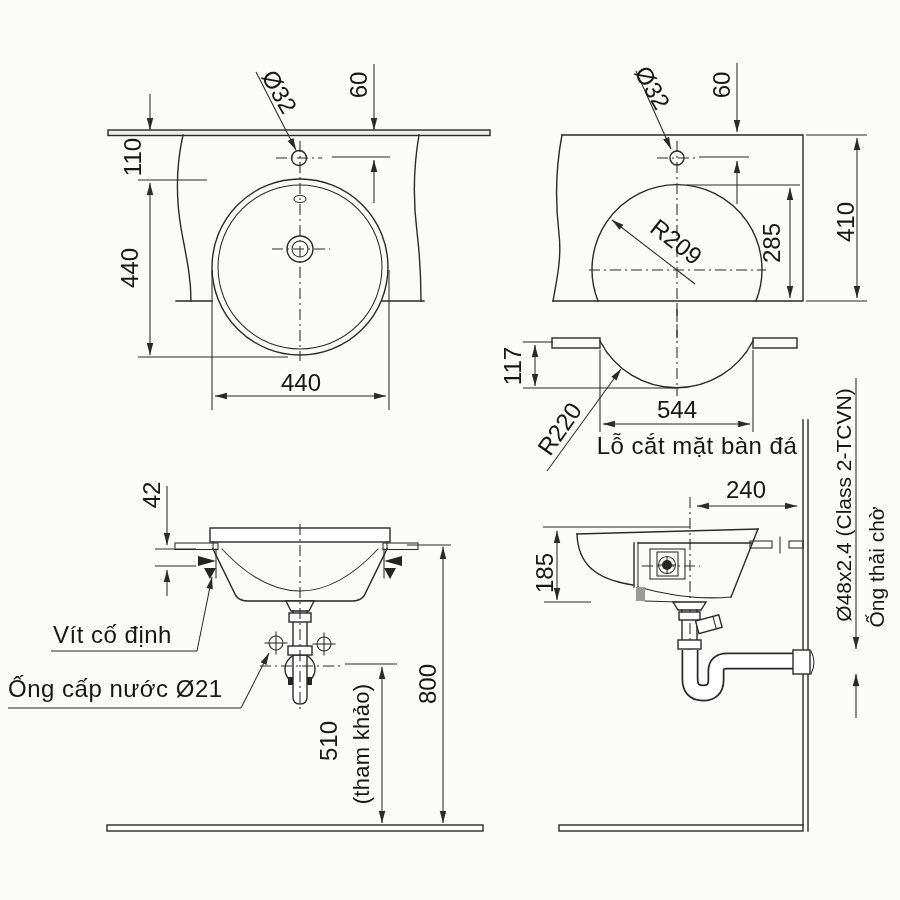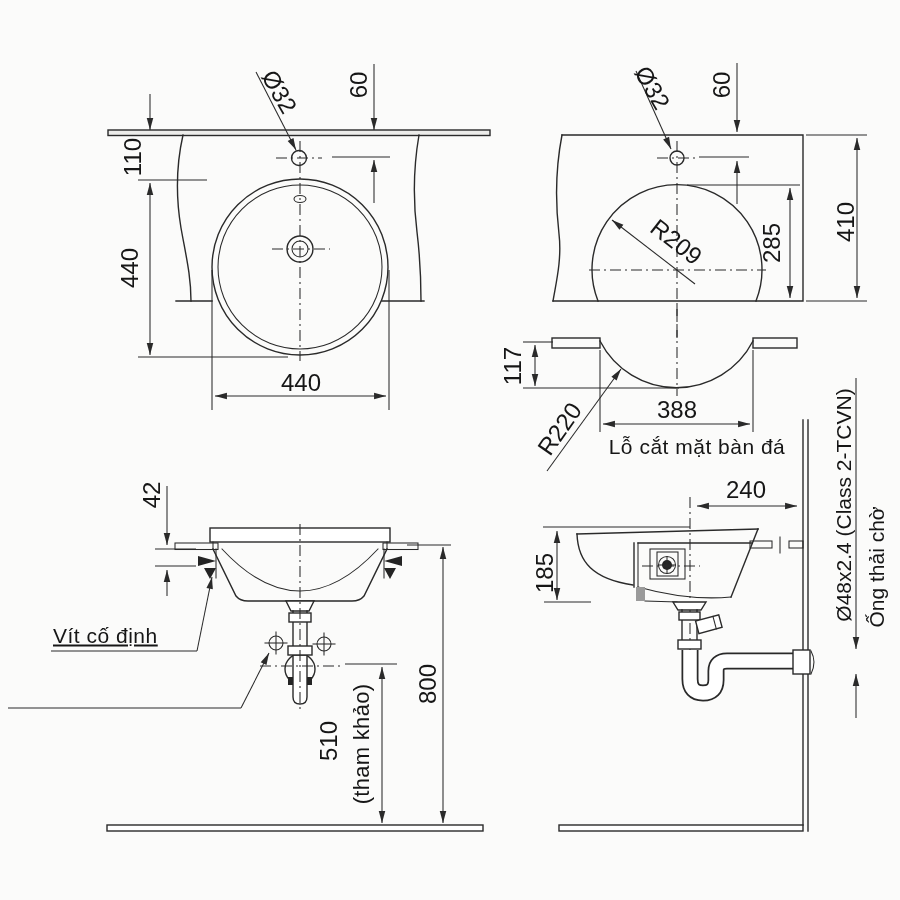--- a/index.html
+++ b/index.html
@@ -9,21 +9,21 @@
   
   .s{stroke:#2a2a2a;stroke-width:1.4;fill:none;stroke-linecap:square;}
   .sf{stroke:#2a2a2a;stroke-width:1.4;fill:#ffffff;}
   .t{stroke:#2a2a2a;stroke-width:1.05;fill:none;stroke-linecap:square;}
   .dm{stroke:#2a2a2a;stroke-width:1.05;fill:none;}
   .cl{stroke:#2a2a2a;stroke-width:1.05;fill:none;stroke-dasharray:11 4 2 4;}
   .dk{fill:#242424;stroke:none;}
   
   .lbl{position:absolute;color:#161616;white-space:nowrap;line-height:1;}
   .dim{font-size:24px;}
-  .cap{font-size:21px;letter-spacing:.5px;}
+  .cap{font-size:24px;letter-spacing:.5px;}
   .cap2{font-size:22px;letter-spacing:.3px;}
   .rcc{transform:translate(-50%,-50%) rotate(-90deg);}
   .cc {transform:translate(-50%,-50%);}
 </style>
 </head>
 <body>
 
 <div class="stage">
 
 <svg width="900" height="900" viewBox="0 0 900 900">
@@ -232,25 +232,26 @@
 <div class="lbl dim cc" style="left:301px;top:383px;">440</div>
 
 <div class="lbl dim" style="left:652px;top:88px;transform:translate(-50%,-50%) rotate(60deg);">Ø32</div>
 <div class="lbl dim rcc" style="left:722px;top:85px;">60</div>
 <div class="lbl dim" style="left:676px;top:242px;transform:translate(-50%,-50%) rotate(38deg);">R209</div>
 <div class="lbl dim rcc" style="left:772px;top:243px;">285</div>
 <div class="lbl dim rcc" style="left:846px;top:222px;">410</div>
 
 <div class="lbl dim rcc" style="left:513px;top:366px;">117</div>
 <div class="lbl dim" style="left:560px;top:429px;transform:translate(-50%,-50%) rotate(-55deg);">R220</div>
-<div class="lbl dim cc" style="left:677px;top:410px;">388</div>
+<div class="lbl dim cc" style="left:677px;top:410px;">544</div>
 <div class="lbl cap cc" style="left:697px;top:446px;">Lỗ cắt mặt bàn đá</div>
 
 <div class="lbl dim rcc" style="left:152px;top:495px;">42</div>
-<div class="lbl cap" style="left:53px;top:635px;transform:translate(0,-50%);text-decoration:underline;">Vít cố định</div>
+<div class="lbl cap" style="left:53px;top:635px;transform:translate(0,-50%);">Vít cố định</div>
+<div class="lbl cap" style="left:8px;top:689px;transform:translate(0,-50%);">Ống cấp nước Ø21</div>
 <div class="lbl dim rcc" style="left:329px;top:741px;">510</div>
 <div class="lbl cap2 rcc" style="left:362px;top:744px;">(tham khảo)</div>
 <div class="lbl dim rcc" style="left:428px;top:684px;">800</div>
 
 <div class="lbl dim cc" style="left:746px;top:490px;">240</div>
 <div class="lbl dim rcc" style="left:545px;top:573px;">185</div>
 <div class="lbl rcc" style="left:843px;top:505px;font-size:21px;">Ø48x2.4 (Class 2-TCVN)</div>
 <div class="lbl rcc" style="left:876px;top:567px;font-size:21px;">Ống thải chờ</div>
 
 </div>

